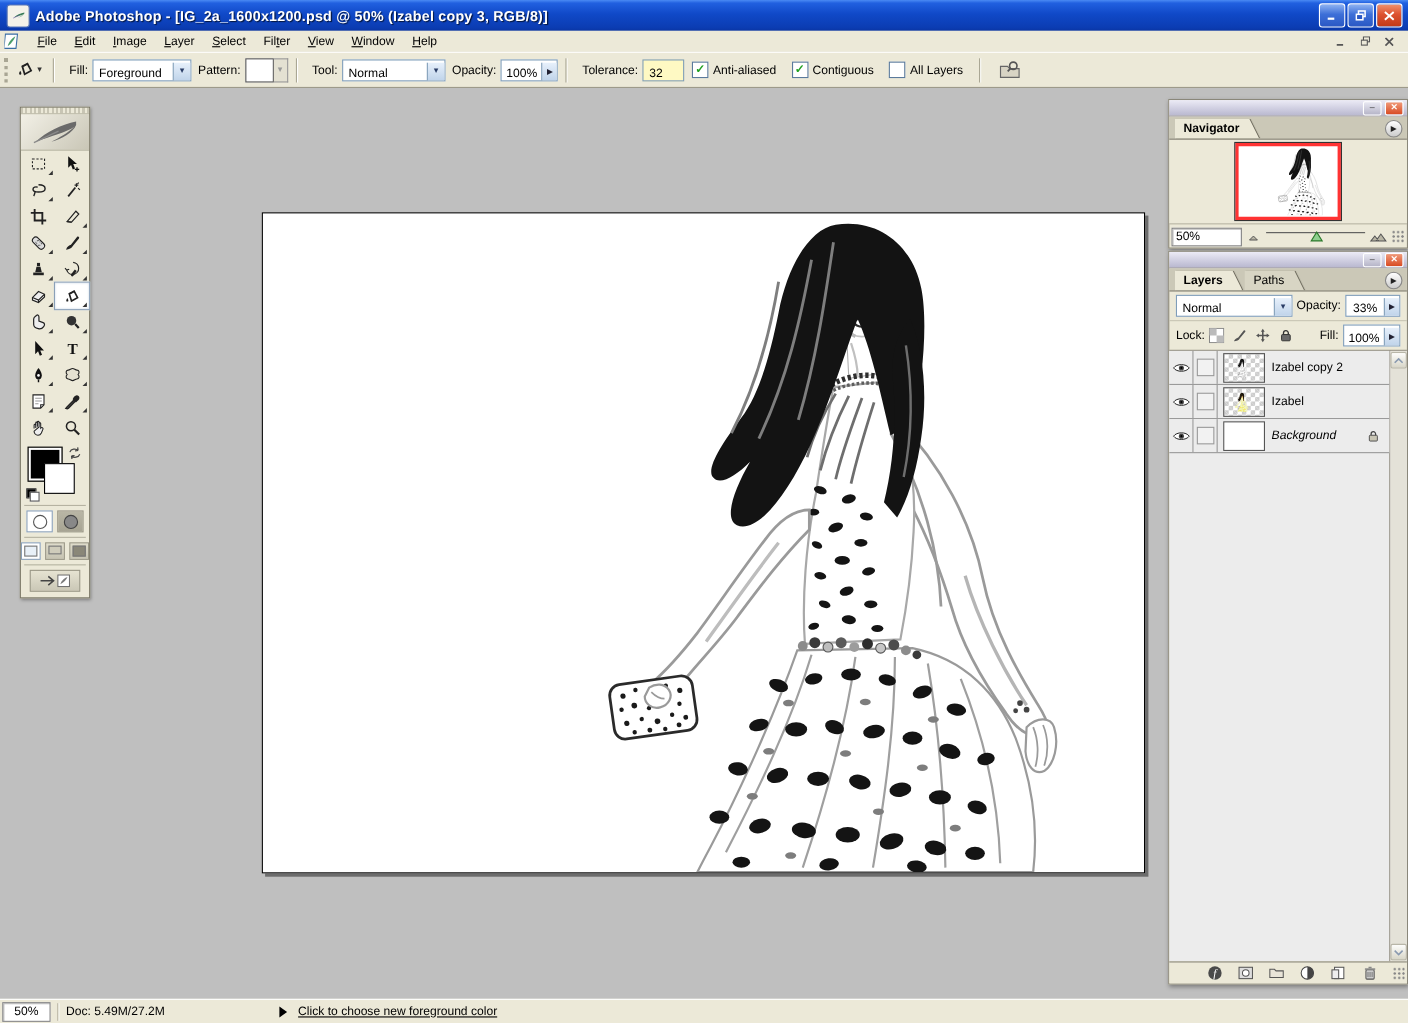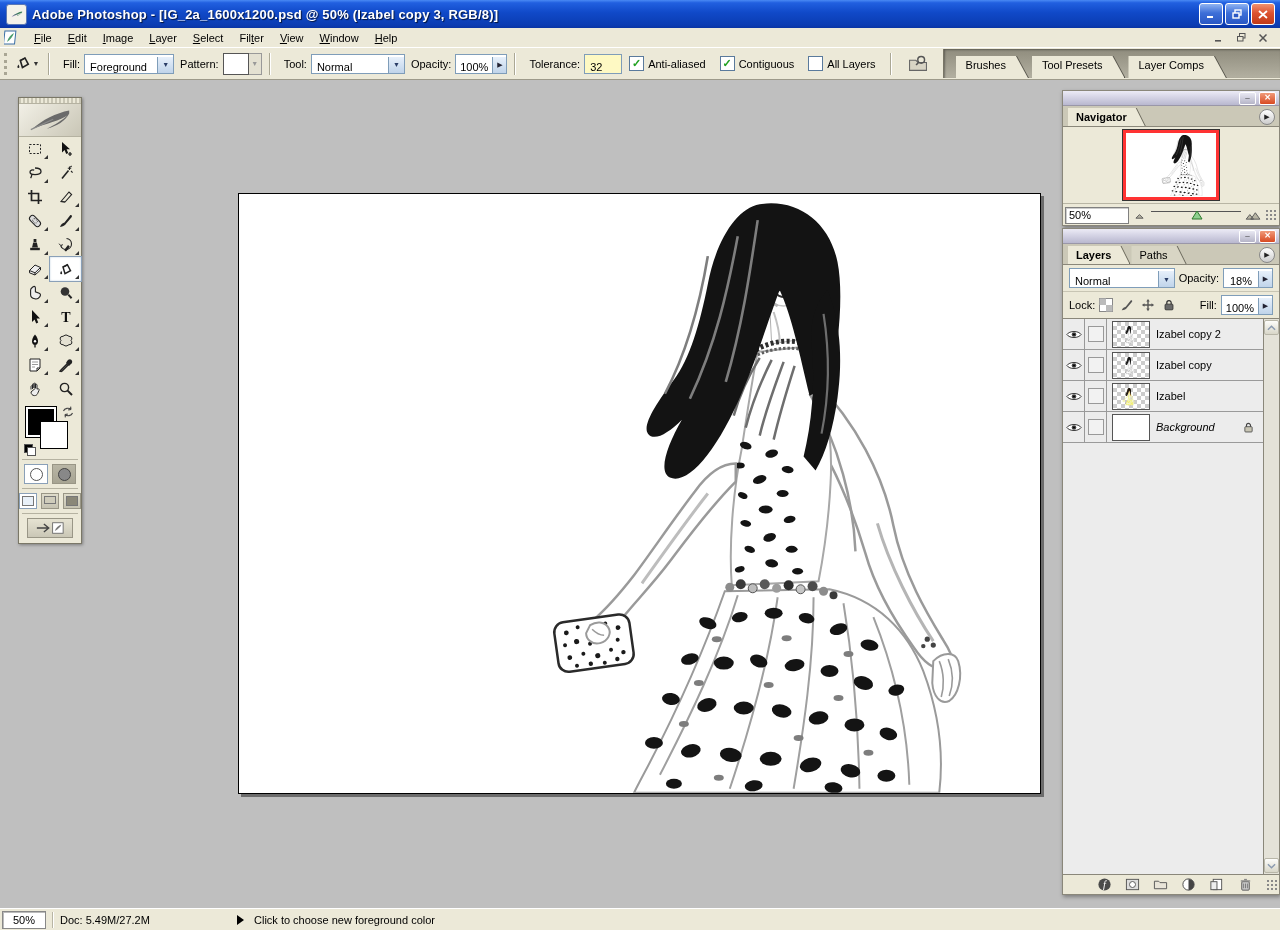--- a/index.html
+++ b/index.html
@@ -161,21 +161,21 @@
   #layer-buttons{height:19px;border-top:1px solid #8a877a;display:flex;align-items:center;gap:13px;padding-left:34px;background:#ece9d8;}
   #layer-buttons .lb{width:16px;height:16px;display:flex;align-items:center;justify-content:center;}
   #layer-buttons .grip{margin-left:auto;margin-right:2px;}
   
   #statusbar{position:absolute;left:0;top:908px;width:1280px;height:22px;background:#ece9d8;border-top:1px solid #fff;
     display:flex;align-items:center;}
   #status-zoom{width:42px;height:16px;background:#fff;border:1px solid #888;box-shadow:inset 1px 1px 0 #bbb;
     display:flex;align-items:center;justify-content:center;margin-left:2px;}
   .sb-sep{width:0;height:16px;border-left:1px solid #b8b5a4;border-right:1px solid #fff;margin:0 6px;}
   #status-doc{white-space:nowrap;text-align:center;}
-  #status-hint{display:flex;align-items:center;position:absolute;left:237px;}
+  #status-hint{display:flex;align-items:center;position:absolute;left:254px;text-decoration:underline;}
   #status-hint .arrow{width:0;height:0;border-top:5px solid transparent;border-bottom:5px solid transparent;border-left:7px solid #000;margin-right:10px;}
 </style>
 </head>
 <body>
 
 <svg width="0" height="0" style="position:absolute">
   <defs>
     <symbol id="fig" viewBox="0 0 803 600">
 
       <path d="M578,188 C618,228 646,282 656,332 C666,382 692,424 706,447 C713,458 719,470 713,474 C699,480 687,470 677,455 C659,430 638,396 628,360 C616,320 598,272 570,232 Z" fill="#fff" stroke="#9a9a9a" stroke-width="2.5"></path>
@@ -439,31 +439,20 @@
       </label>
     </div>
   <div class="obar-sep"></div>
   <div id="file-browser-btn">
     <svg width="22" height="19" viewBox="0 0 20 18">
         <path d="M2,6 H8 L10,8 H18 V15.5 H2 Z" fill="#d8d4c4" stroke="#666"></path>
         <circle cx="13" cy="5.5" r="3.2" fill="none" stroke="#555" stroke-width="1.4"></circle>
         <line x1="10.9" y1="7.6" x2="8.2" y2="10.4" stroke="#555" stroke-width="1.6"></line>
       </svg>
   </div>
-  <div id="palette-well">
-      <div class="pw-tab">
-        <div class="shape">Brushes</div>
-      </div>
-      <div class="pw-tab">
-        <div class="shape">Tool Presets</div>
-      </div>
-      <div class="pw-tab">
-        <div class="shape">Layer Comps</div>
-      </div>
-    </div>
 </div>
 
 <div id="toolbox">
   <div class="tb-drag"></div>
   <div id="tb-logo">
     <svg width="52" height="24" viewBox="0 0 60 30">
         <path d="M54,3 C38,6 20,15 8,26 C24,20 44,15 52,9 C46,15 34,22 26,26 C38,23 50,16 54,7 Z" fill="#6a6a6a"></path>
         <line x1="6" y1="27" x2="34" y2="14" stroke="#8a8a8a" stroke-width="1.5"></line>
       </svg>
   </div>
@@ -724,21 +713,21 @@
       </div>
     <div class="p-menu-btn">▶</div>
   </div>
   <div class="lp-row blend">
     <div class="xp-combo" id="blend-combo">
       <span class="val">Normal</span>
       <span class="combo-arrow">▼</span>
     </div>
     <span class="lp-label">Opacity:</span>
     <div class="spin">
-      <span class="val">18%</span>
+      <span class="val">33%</span>
       <span class="pop">▶</span>
     </div>
   </div>
   <div class="lp-row lock">
     <span>Lock:</span>
     <div class="lock-icons">
       <svg viewBox="0 0 14 14">
           <rect x="0.5" y="0.5" width="13" height="13" fill="#fff" stroke="#888"></rect>
           <rect x="0.5" y="0.5" width="6.5" height="6.5" fill="#bbb"></rect>
           <rect x="7" y="7" width="6.5" height="6.5" fill="#bbb"></rect>
@@ -772,38 +761,20 @@
           </div>
           <div class="lr-link">
             <span class="lr-well"></span>
           </div>
           <div class="lr-thumb">
             <svg viewBox="140 0 560 600" preserveAspectRatio="xMidYMid meet">
               <use href="#fig"></use>
             </svg>
           </div>
           <span class="lr-name">Izabel copy 2</span>
-        </div>
-        <div class="layer-row">
-          <div class="lr-eye">
-            <svg width="16" height="11" viewBox="0 0 18 12">
-              <path d="M1,6 C4,1.5 14,1.5 17,6 C14,10.5 4,10.5 1,6 Z" fill="#fff" stroke="#222"></path>
-              <circle cx="9" cy="6" r="2.6" fill="#444"></circle>
-              <circle cx="9" cy="6" r="1.1" fill="#000"></circle>
-            </svg>
-          </div>
-          <div class="lr-link">
-            <span class="lr-well"></span>
-          </div>
-          <div class="lr-thumb">
-            <svg viewBox="140 0 560 600" preserveAspectRatio="xMidYMid meet">
-              <use href="#fig"></use>
-            </svg>
-          </div>
-          <span class="lr-name">Izabel copy</span>
         </div>
         <div class="layer-row">
           <div class="lr-eye">
             <svg width="16" height="11" viewBox="0 0 18 12">
               <path d="M1,6 C4,1.5 14,1.5 17,6 C14,10.5 4,10.5 1,6 Z" fill="#fff" stroke="#222"></path>
               <circle cx="9" cy="6" r="2.6" fill="#444"></circle>
               <circle cx="9" cy="6" r="1.1" fill="#000"></circle>
             </svg>
           </div>
           <div class="lr-link">

